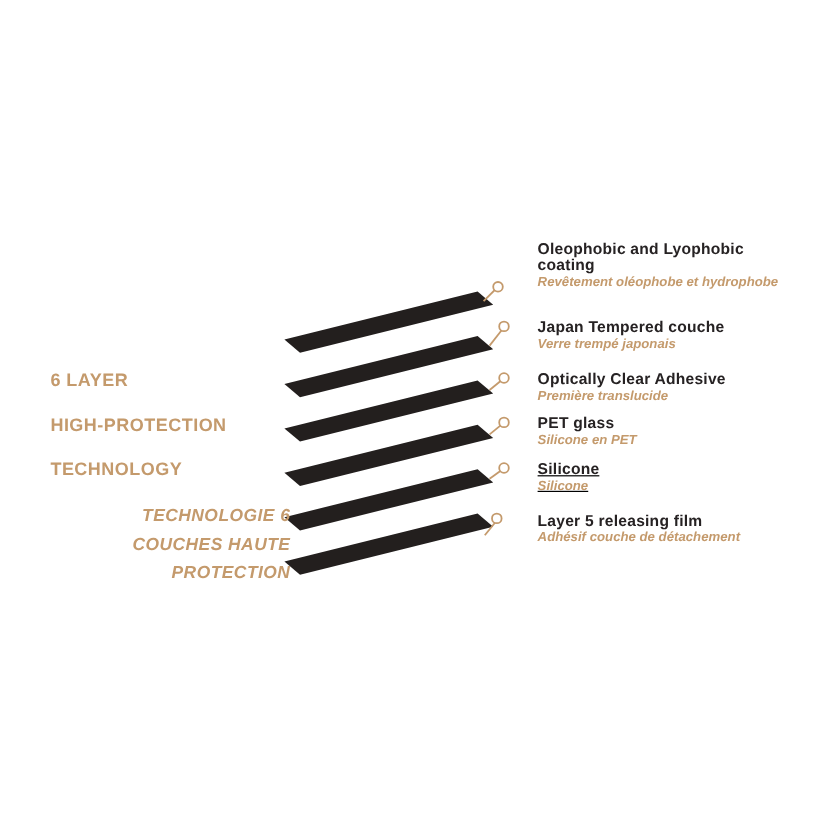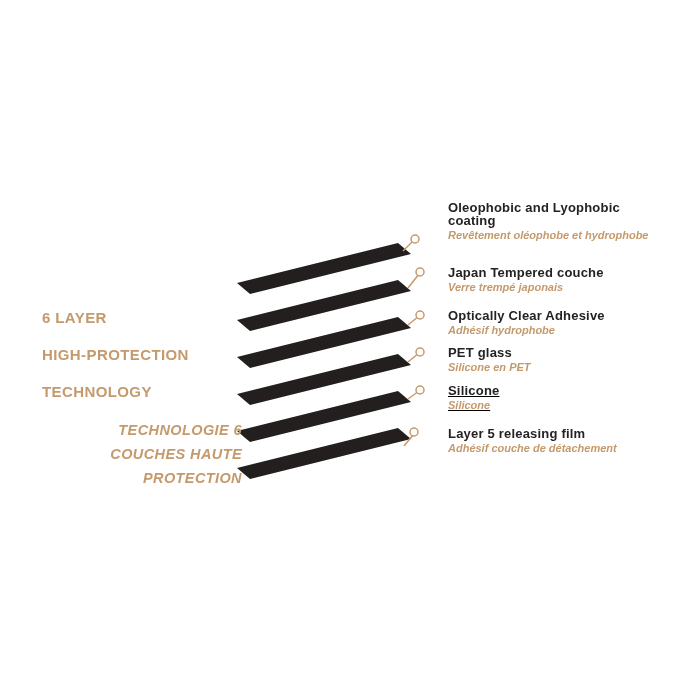--- a/index.html
+++ b/index.html
@@ -123,21 +123,21 @@
   <div class="label-row row-1">
     <div class="label-en">Oleophobic and Lyophobic coating</div>
     <div class="label-fr">Revêtement oléophobe et hydrophobe</div>
   </div>
   <div class="label-row row-2">
     <div class="label-en">Japan Tempered couche</div>
     <div class="label-fr">Verre trempé japonais</div>
   </div>
   <div class="label-row row-3">
     <div class="label-en">Optically Clear Adhesive</div>
-    <div class="label-fr">Adhésif hydrophobe</div>
+    <div class="label-fr">Première translucide</div>
   </div>
   <div class="label-row row-4">
     <div class="label-en">PET glass</div>
     <div class="label-fr">Silicone en PET</div>
   </div>
   <div class="label-row row-5">
     <div class="label-en">Silicone</div>
     <div class="label-fr">Silicone</div>
   </div>
   <div class="label-row row-6">

